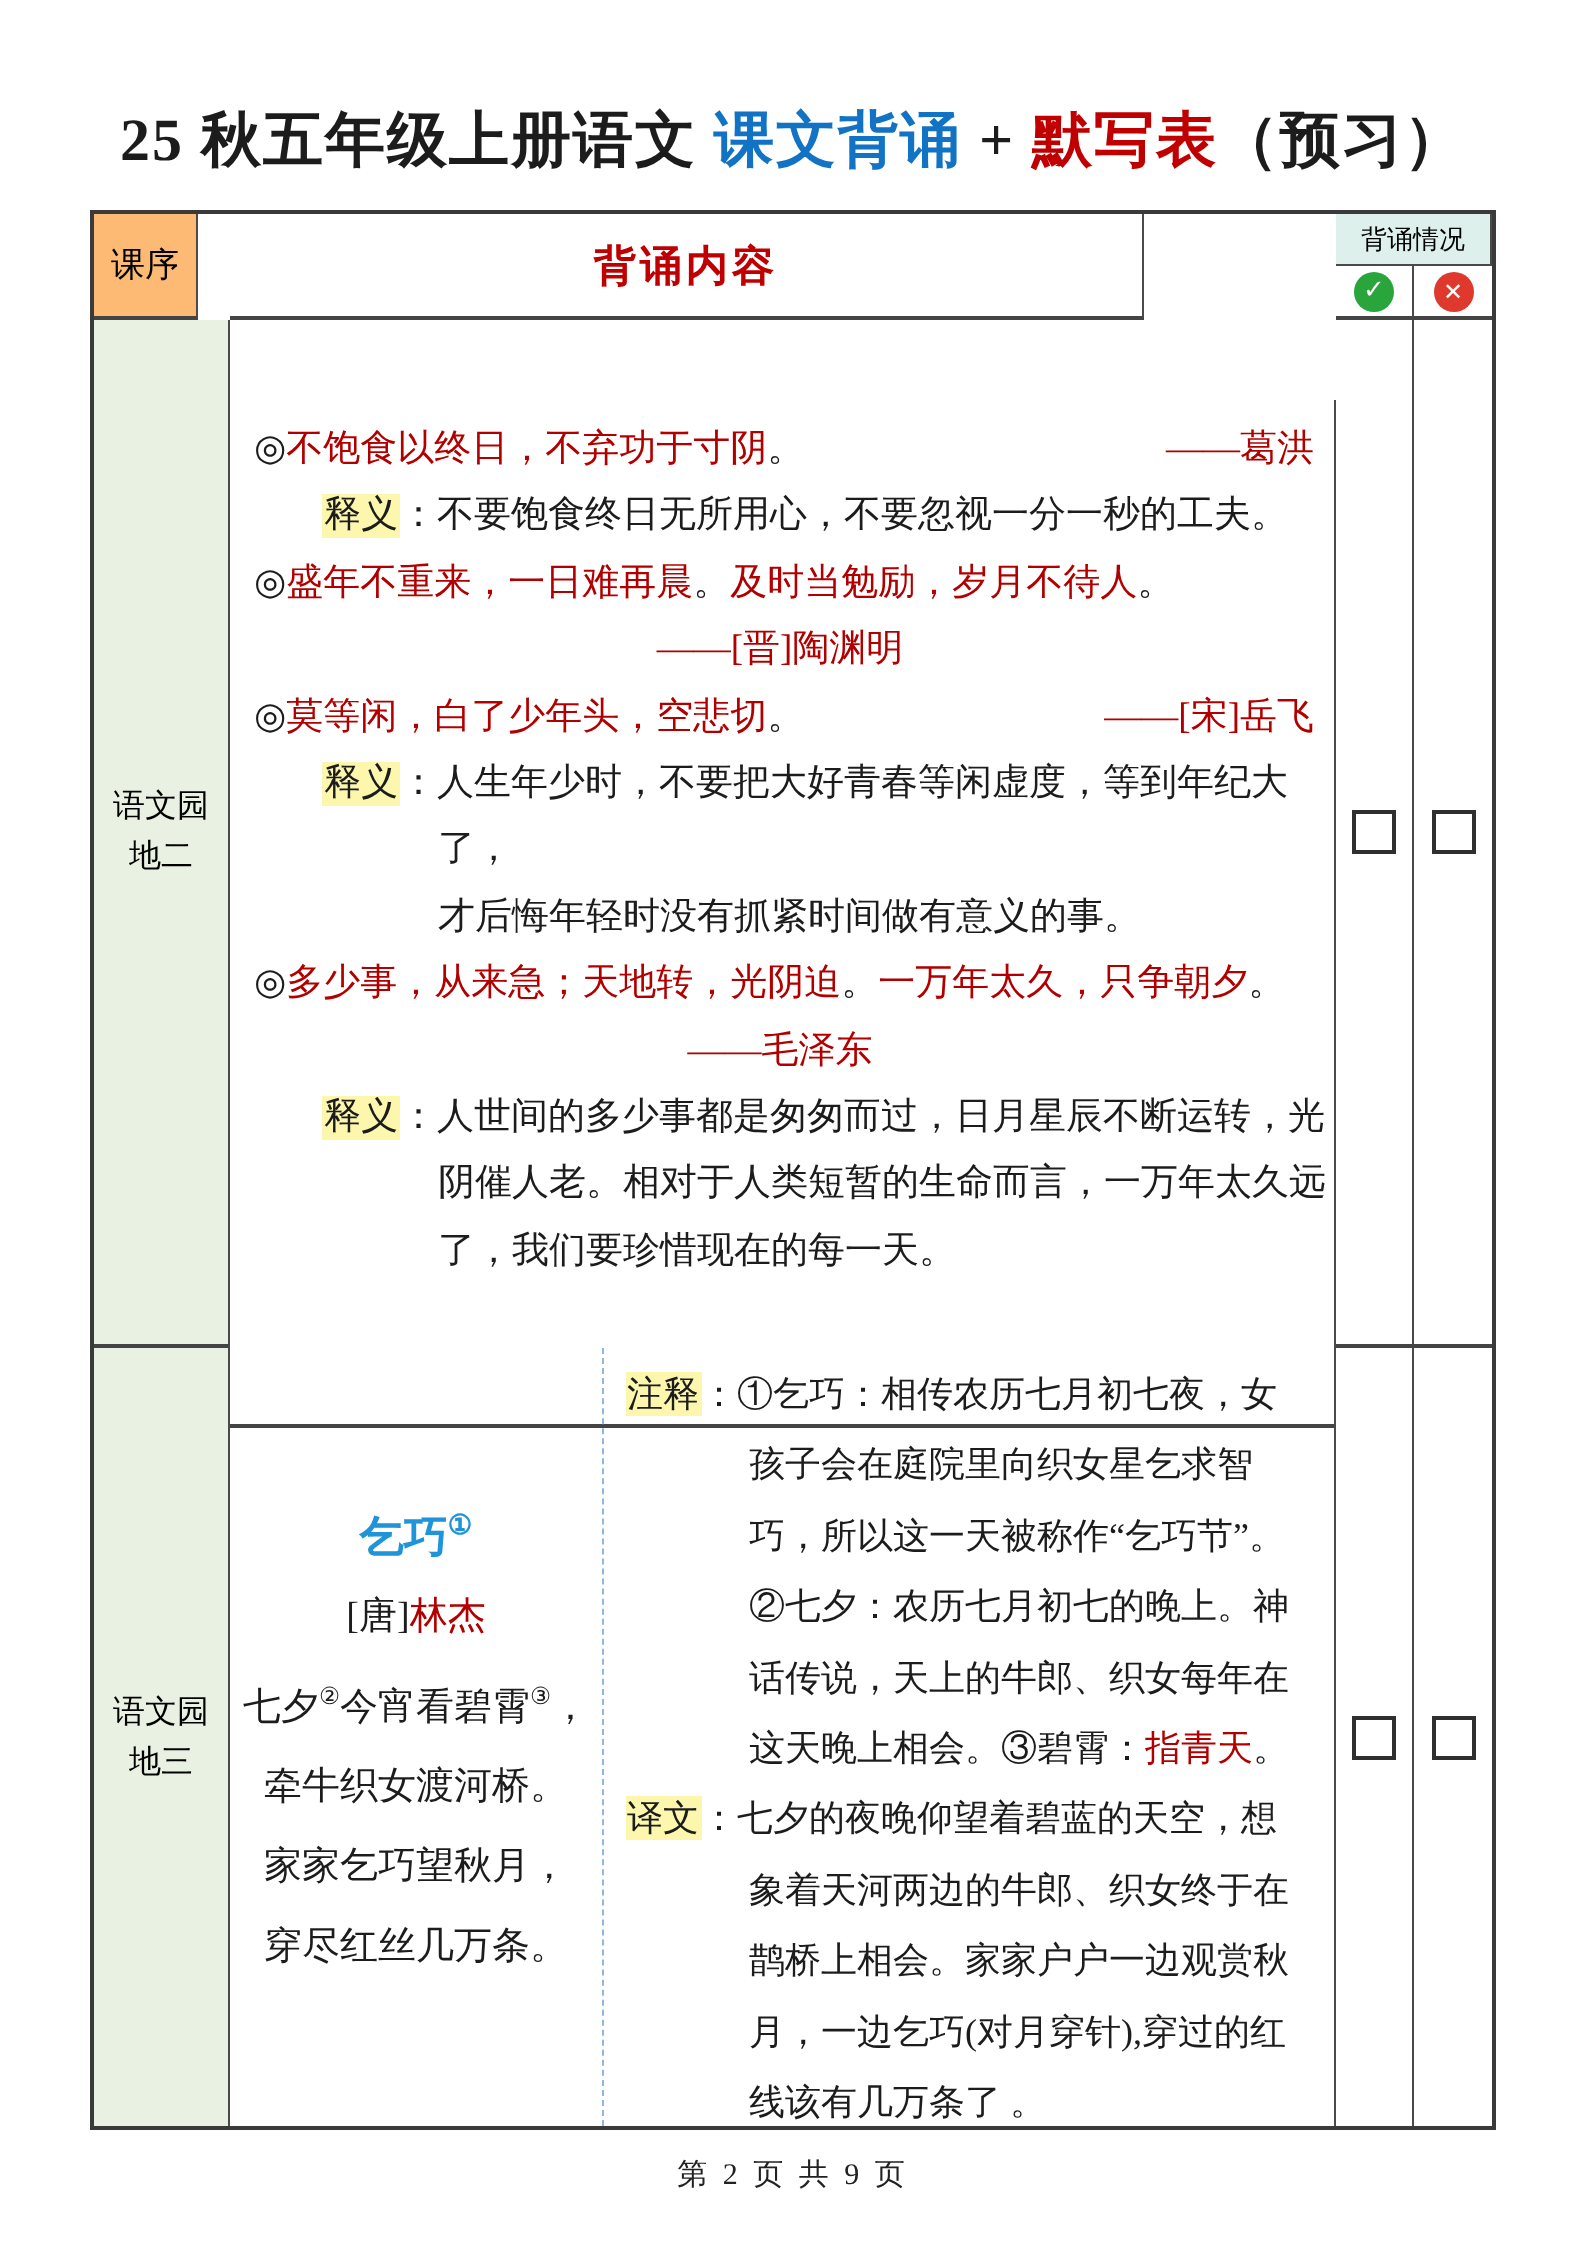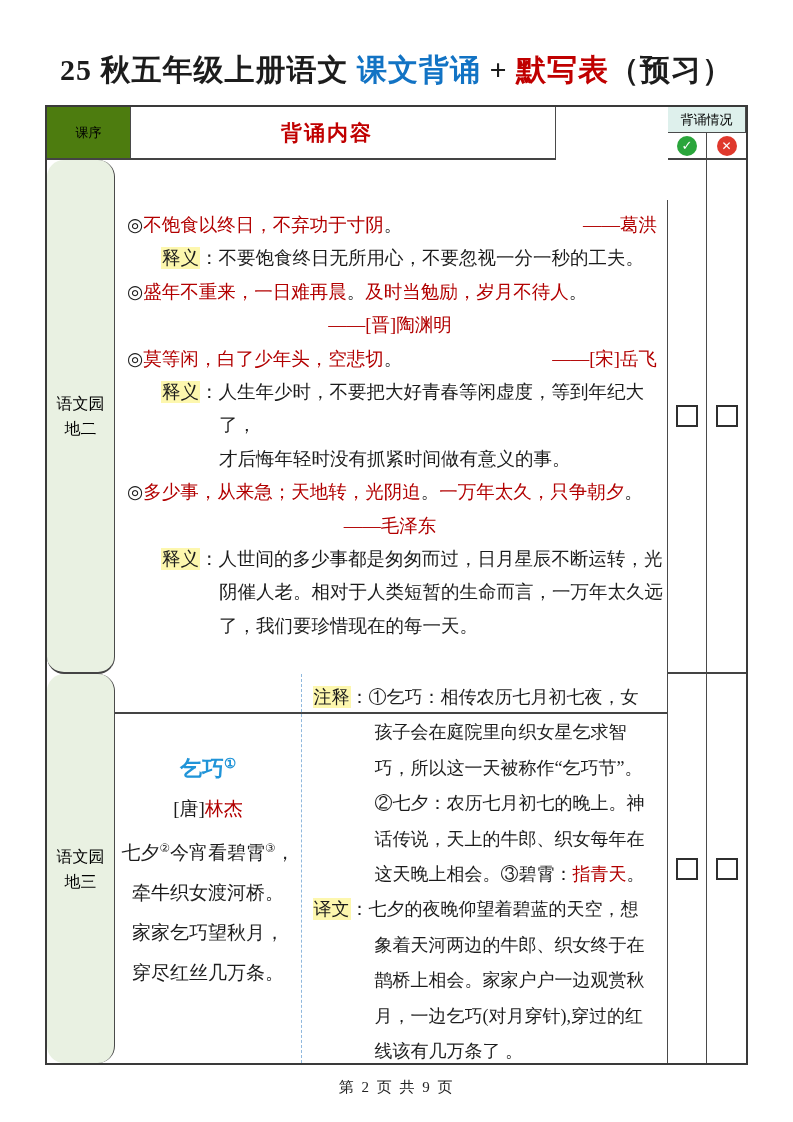--- a/index.html
+++ b/index.html
@@ -11,38 +11,38 @@
   .title .run-blue{color:#1273c4;}
   .title .run-red{color:#c00000;}
 
   .tbl{position:absolute;left:45px;top:105px;width:703px;height:960px;
        border:2px solid #3a3a3a;box-sizing:border-box;}
   .cell{position:absolute;box-sizing:border-box;}
   .vline{border-right:1.5px solid #4a4a4a;}
   .hline{border-bottom:2px solid #444;}
 
   
-  .h-lesson{left:0;top:0;width:84px;height:53px;background:#4d7c0f;
-            display:flex;align-items:center;justify-content:center;font-size:13px;}
-  .h-content{left:52px;top:0;width:457px;height:53px;display:flex;align-items:center;justify-content:center;
+  .h-lesson{left:0;top:0;width:52px;height:53px;background:#fdba74;
+            display:flex;align-items:center;justify-content:center;font-size:17px;}
+  .h-content{left:68px;top:0;width:457px;height:53px;display:flex;align-items:center;justify-content:center;
              color:#c00000;font-weight:bold;font-size:21px;letter-spacing:2px;}
   .h-status{left:621px;top:0;width:78px;height:26px;background:#def0ec;
             display:flex;align-items:center;justify-content:center;font-size:13px;border-bottom:1.5px solid #4a4a4a;}
   .h-check{left:621px;top:26px;width:39px;height:27px;display:flex;align-items:center;justify-content:center;}
   .h-cross{left:660px;top:26px;width:39px;height:27px;display:flex;align-items:center;justify-content:center;}
   .icon-ok{width:20px;height:20px;border-radius:50%;background:#2aa53b;color:#fff;
            font-family:"DejaVu Sans",sans-serif;font-size:13px;font-weight:bold;line-height:20px;text-align:center;}
   .icon-no{width:20px;height:20px;border-radius:50%;background:#df382c;color:#fff;
            font-family:"DejaVu Sans",sans-serif;font-size:12px;font-weight:bold;line-height:20px;text-align:center;}
 
   
   .r1{top:53px;height:514px;}
   .r2{top:567px;height:389px;}
   .c-lesson{left:0;width:68px;background:#e9f1e2;display:flex;align-items:center;justify-content:center;
-            text-align:center;font-size:16px;line-height:25px;white-space:pre-line;border-radius:17px;}
+            text-align:center;font-size:16px;line-height:25px;white-space:pre-line;}
   .c-content{left:68px;width:553px;margin-top:40px;}
   .c-check{left:621px;width:39px;display:flex;align-items:center;justify-content:center;}
   .c-cross{left:660px;width:39px;display:flex;align-items:center;justify-content:center;}
   .cbx{width:18px;height:18px;border:2px solid #2f2f2f;background:#fff;}
 
   
   .content-inner{padding:9px 4px 0 12px;font-size:18.5px;line-height:33.4px;color:#1c1c1c;}
   .qline{display:flex;justify-content:space-between;align-items:baseline;}
   .qauthor-inline{color:#b20000;white-space:nowrap;padding-right:6px;}
   .qauthor{text-align:center;color:#b20000;padding-right:10px;}

